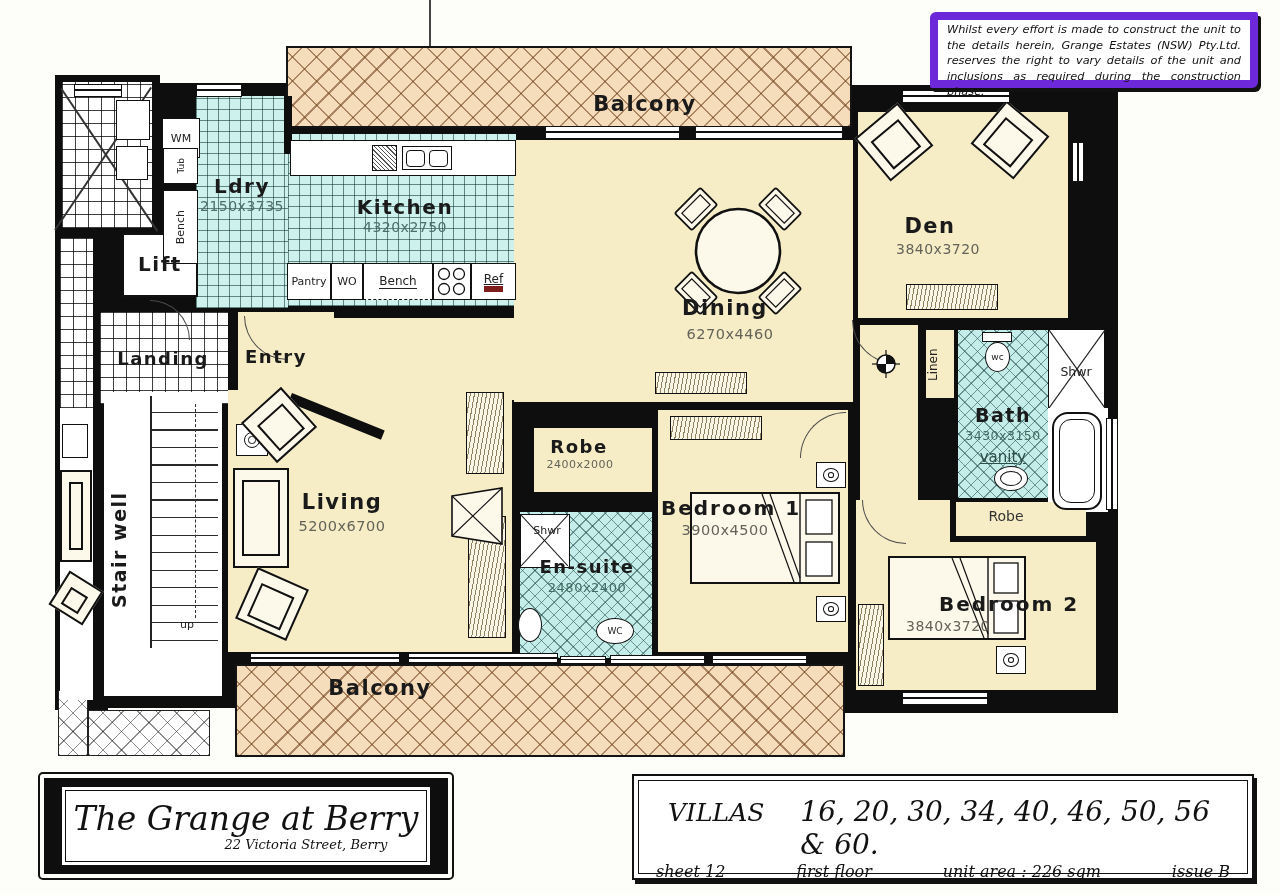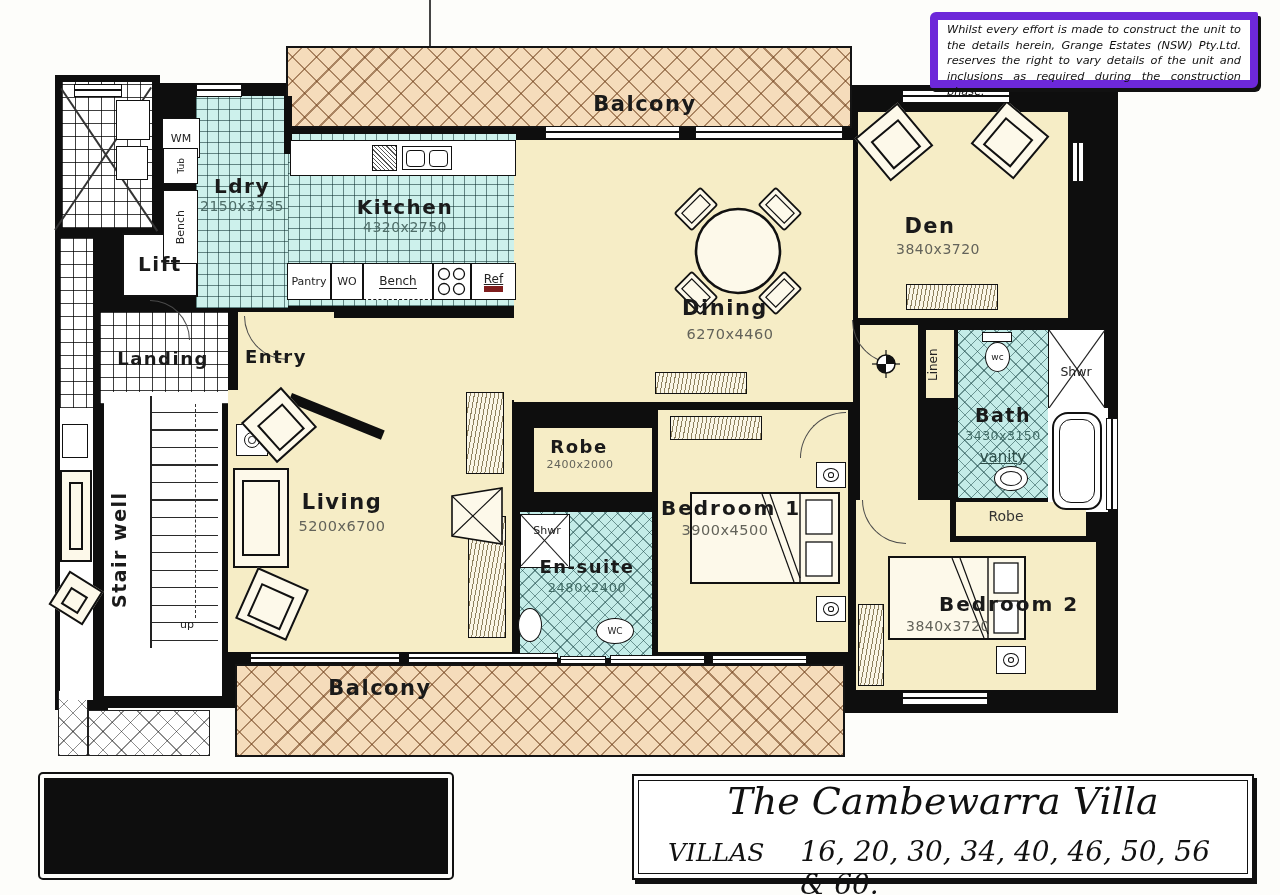--- a/index.html
+++ b/index.html
@@ -313,24 +313,27 @@
 
   <div class="abs lbl" style="left:920px;top:592px;width:178px;font-size:20px;letter-spacing:2px;z-index:6;">Bedroom 2</div>
   <div class="abs dim" style="left:878px;top:618px;width:140px;z-index:6;">3840x3720</div>
 
   <div class="abs" style="left:930px;top:12px;width:328px;height:76px;background:#fff;border:8px solid #6d28d9;border-radius:6px 2px 6px 2px;box-shadow:3px 4px 0 0 #111;z-index:7;padding:2px 9px;font-style:italic;">
     <div style="font-size:11.3px;line-height:1.38;color:#111;text-align:justify;">Whilst every effort is made to construct the unit to the details herein, Grange Estates (NSW) Pty.Ltd. reserves the right to vary details of the unit and inclusions as required during the construction phase.</div>
   </div>
 
   <div class="abs" style="left:38px;top:772px;width:416px;height:108px;border:2px solid #111;border-radius:5px;z-index:7;">
     <div class="abs wall" style="inset:4px;"></div>
+    <div class="abs" style="left:22px;right:22px;top:13px;bottom:13px;background:#fff;box-shadow:inset 0 0 0 3px #fff, inset 0 0 0 4px #111;display:flex;flex-direction:column;align-items:center;justify-content:center;">
+      <div class="serifit" style="font-size:33px;line-height:1;margin-top:2px;">The Grange at Berry</div>
+      <div class="serifit" style="font-size:13px;margin-top:2px;margin-left:120px;">22 Victoria Street, Berry</div>
+    </div>
   </div>
 
   <div class="abs" style="left:632px;top:774px;width:622px;height:106px;background:#fff;border:2.5px solid #111;box-shadow:inset 0 0 0 4px #fff, inset 0 0 0 5px #111, 3px 4px 0 0 #111;z-index:7;padding:6px 16px 4px;">
-    <div class="serifit" style="text-align:center;font-size:38px;line-height:1.05;">The Cambewarra Villa</div>
     <div style="display:flex;align-items:baseline;justify-content:flex-start;gap:36px;padding-left:18px;margin-top:13px;">
       <span class="serifit" style="font-size:25px;">VILLAS</span>
       <span class="serifit" style="font-size:28px;">16, 20, 30, 34, 40, 46, 50, 56 &amp; 60.</span>
     </div>
     <div style="display:flex;justify-content:space-between;align-items:baseline;padding:1px 6px 0 6px;">
       <span class="serifit" style="font-size:16px;">sheet  12</span>
       <span class="serifit" style="font-size:16px;">first floor</span>
       <span class="serifit" style="font-size:16px;">unit area : 226 sqm</span>
       <span class="serifit" style="font-size:16px;">issue B</span>
     </div>

